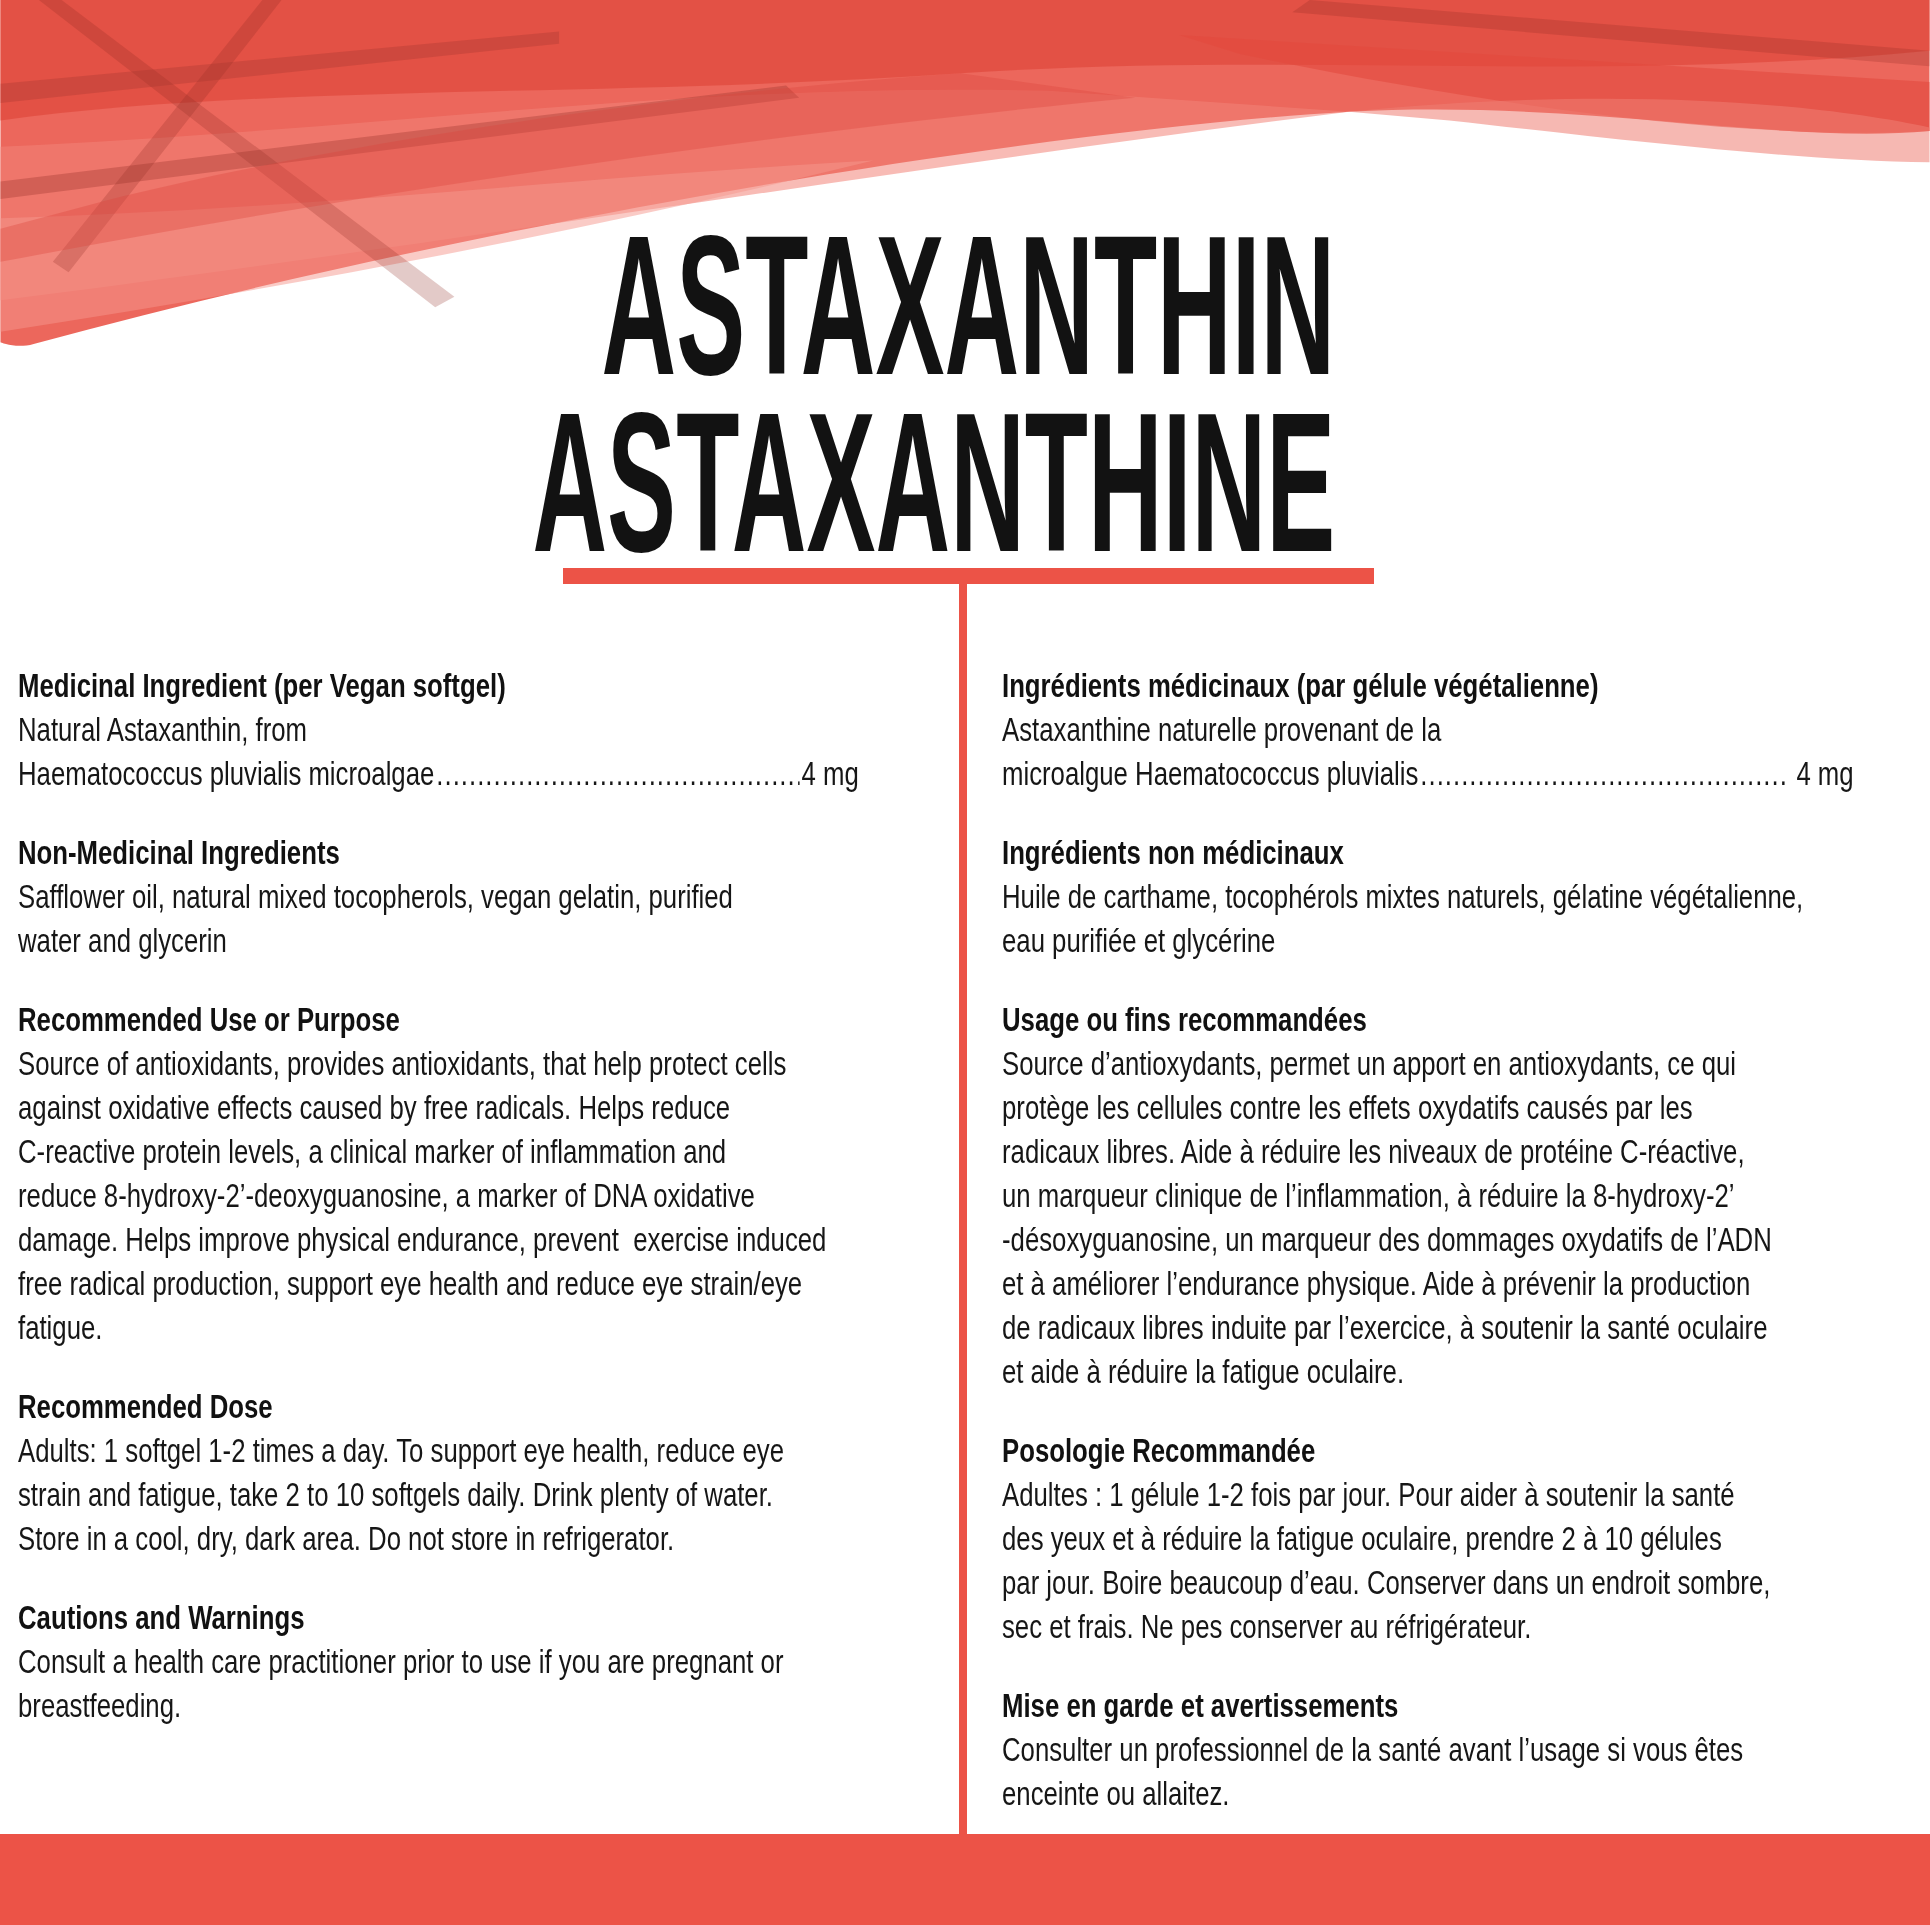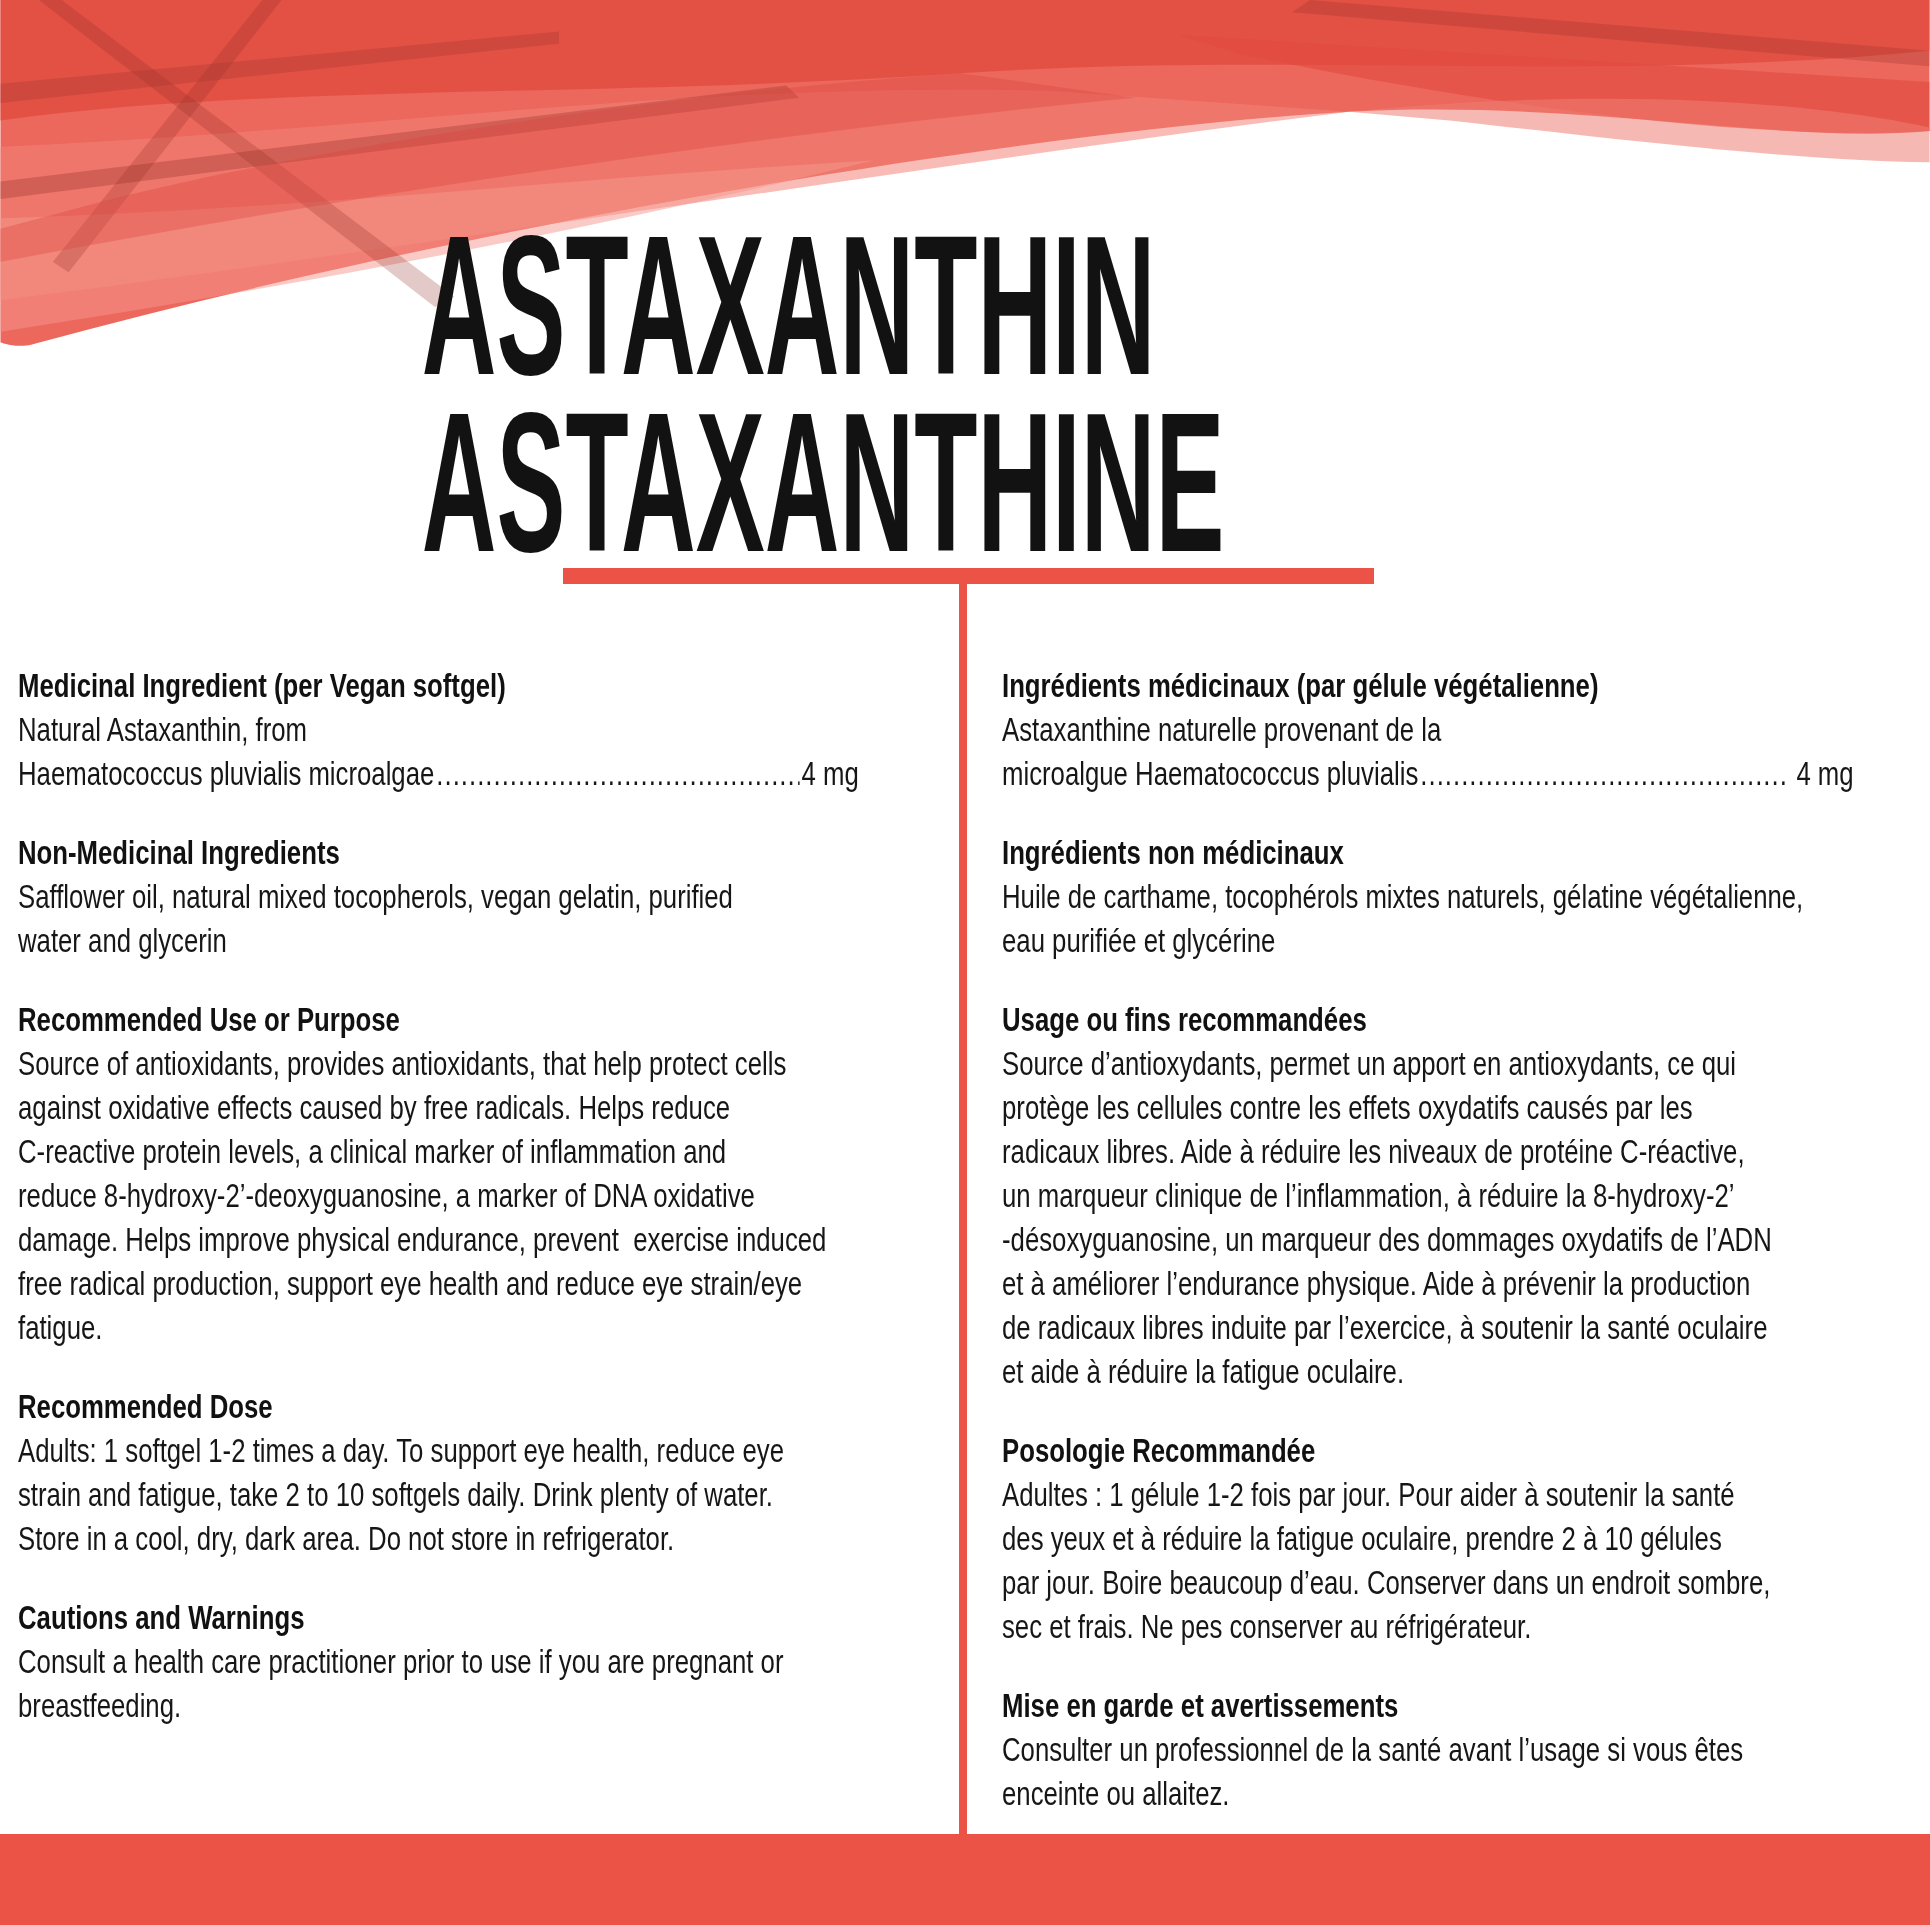--- a/index.html
+++ b/index.html
@@ -1,21 +1,21 @@
 <!DOCTYPE html>
 <html style="font-size:14px"><head>
 <meta charset="utf-8">
 <style>
   html,body{margin:0;padding:0;}
   body{
     width:1930px;height:1925px;position:relative;background:#ffffff;
     font-family:"Liberation Sans",sans-serif;color:#161616;overflow:hidden;
   }
   .wave-svg{position:absolute;top:0;left:0;display:block;}
-  .title-block{position:absolute;top:217px;left:0;width:1757px;text-align:left;}
+  .title-block{position:absolute;top:217px;left:0;width:1757px;text-align:right;}
   .title-line{
     font-size:199px;line-height:177px;font-weight:700;color:#121212;
     transform:scaleX(0.52);transform-origin:50% 50%;white-space:pre;
   }
   .title-underline{position:absolute;top:568px;left:563px;width:811px;height:15.7px;background:#ec5347;}
   .divider{position:absolute;left:959px;top:582px;width:7.9px;height:1254px;background:#ec5347;}
   .bottom-bar{position:absolute;left:0;top:1834px;width:1930px;height:91px;background:#ec5347;}
   .col{position:absolute;top:664px;transform:scaleX(0.78);transform-origin:0 0;}
   .col-left{left:17.5px;width:1159px;}
   .col-right{left:1002px;width:1174px;}

